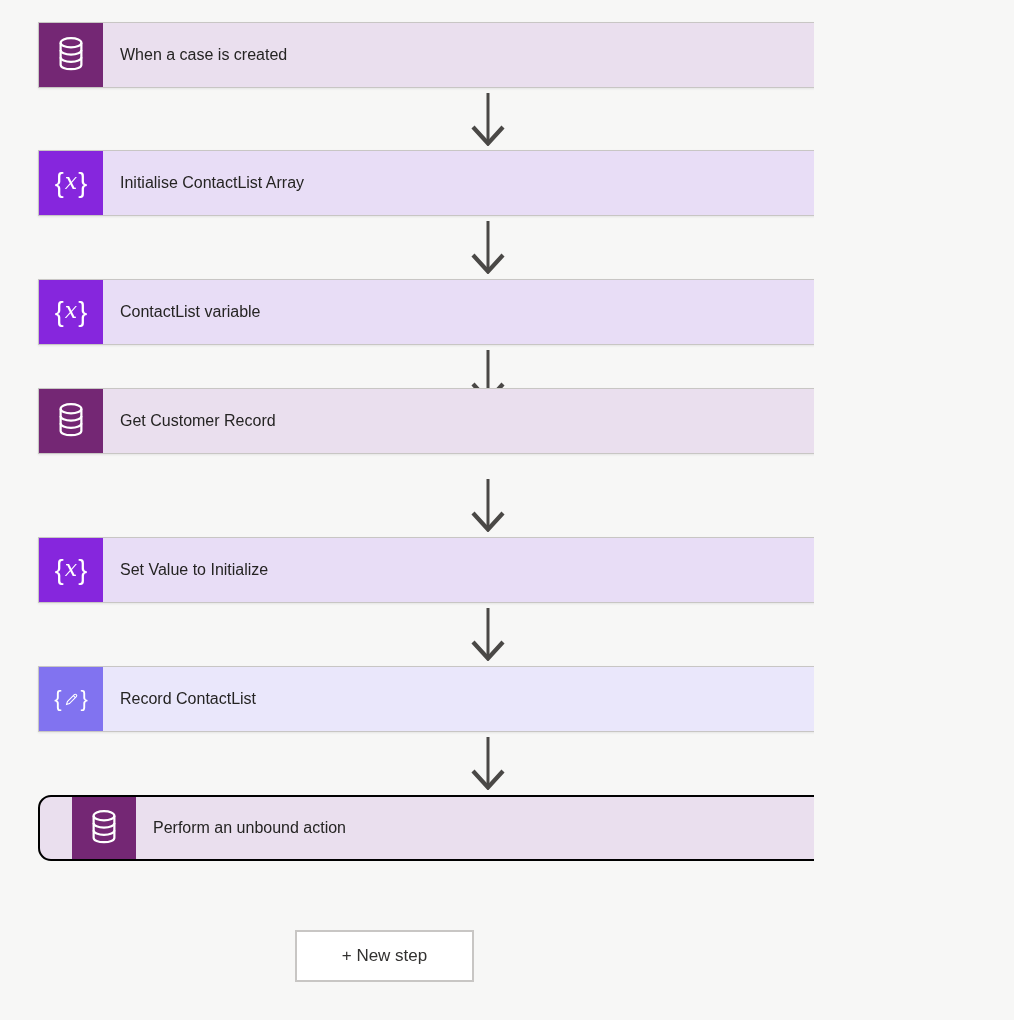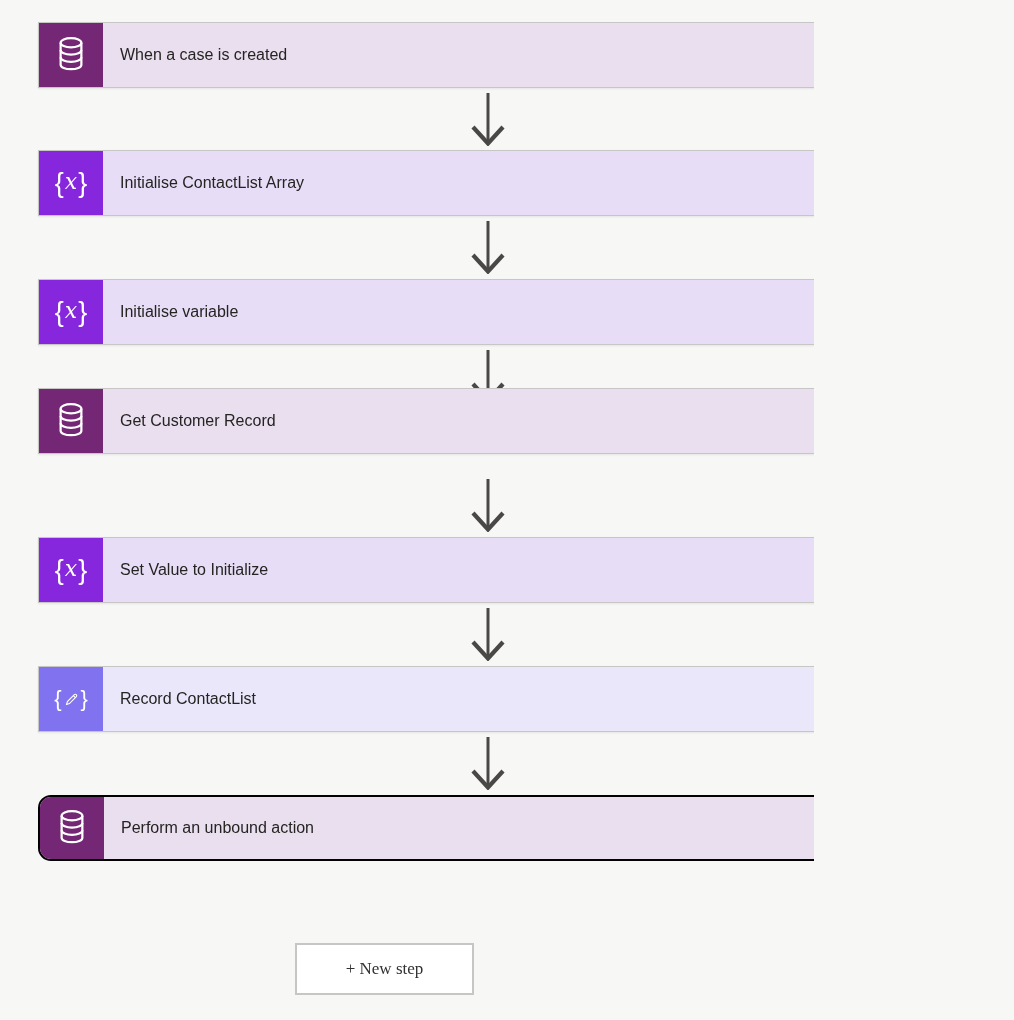--- a/index.html
+++ b/index.html
@@ -34,21 +34,21 @@
   .dot{width:5px; height:5px; border-radius:50%; background:var(--dots,#2179d4); display:block;}
 
   
   .card.selected{
     border:none; background:transparent; box-shadow:none;
   }
   .card.selected .card-main{
     flex:0 0 834px; width:834px;
     background:var(--body-bg);
     border:2.5px solid var(--sel-border,#000);
-    border-radius:13px; overflow:hidden;
+    border-radius:13px; overflow:hidden;padding-left:32px;
   }
   .card.selected .menu{
     margin-left:4px; box-sizing:border-box;
     background:var(--body-bg);
     border:1px solid var(--card-border,#c8c6c4);
     box-shadow:0 1px 2px rgba(0,0,0,.08);
   }
 
   
   .vb{font-size:27px; font-weight:400; line-height:1;}
@@ -56,23 +56,22 @@
   .pb{font-size:22px; font-weight:300; line-height:1;}
   .var-glyph,.parse-glyph{display:flex; align-items:center; justify-content:center;}
 
   
   .arrow{position:absolute; left:470px; width:36px; height:54px;}
 
   
   .footer-btn{
     position:absolute; top:930px; height:52px; box-sizing:border-box;
     background:var(--btn-bg,#fff); border:2px solid var(--btn-border,#c8c6c4);
-    font-family:Liberation Serif, serif; font-size:17px; color:var(--btn-text,#323130);
+    font-family:Liberation Sans, sans-serif; font-size:17px; color:var(--btn-text,#323130);
     cursor:pointer;
-    margin-top:13px;
   }
   #newStepBtn{left:295px; width:179px;}
   #saveBtn{left:505px; width:178px;}
 </style>
 </head>
 <body>
 
 <div class="canvas" style="--page-bg: #f7f7f6; --card-border: #c8c6c4; --sel-border: #000000; --dots: #2179d4; --title-color: #252423; --btn-bg: #ffffff; --btn-border: #c8c6c4; --btn-text: #323130;">
   <div id="steps">
       <div class="card" style="top: 22px; --icon-bg: #742774; --body-bg: #eadfee;">
@@ -120,21 +119,21 @@
         </svg></div>
       <div class="card" style="top: 279px; --icon-bg: #8626dd; --body-bg: #e8ddf6;">
     <div class="card-main">
       <div class="icon-box">
             <span class="var-glyph">
               <span class="vb">{</span>
               <span class="vx">x</span>
               <span class="vb">}</span>
             </span>
           </div>
-      <div class="title">Initialise variable</div>
+      <div class="title">ContactList variable</div>
     </div>
     <button class="menu">
       <span class="dot"></span>
       <span class="dot"></span>
       <span class="dot"></span>
     </button>
   </div>
       <div class="arrow" style="top: 349px;"><svg width="36" height="54" viewBox="0 0 36 54">
           <path d="M18 1 V50" stroke="#4a4846" stroke-width="3" fill="none"></path>
           <path d="M3 35 L18 51.5 L33 35" stroke="#4a4846" stroke-width="4.2" fill="none" stroke-linejoin="miter"></path>

